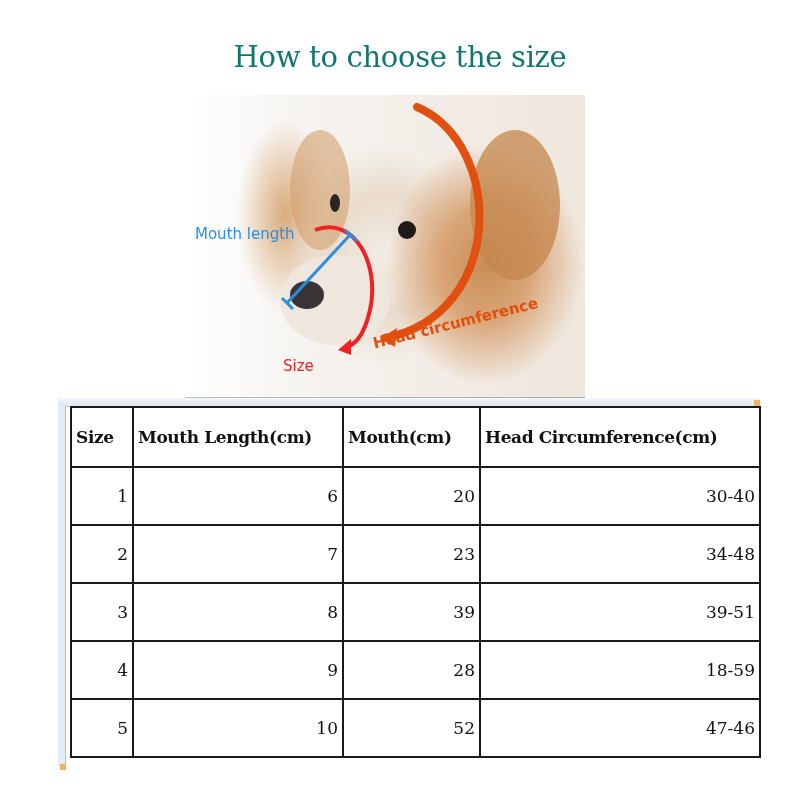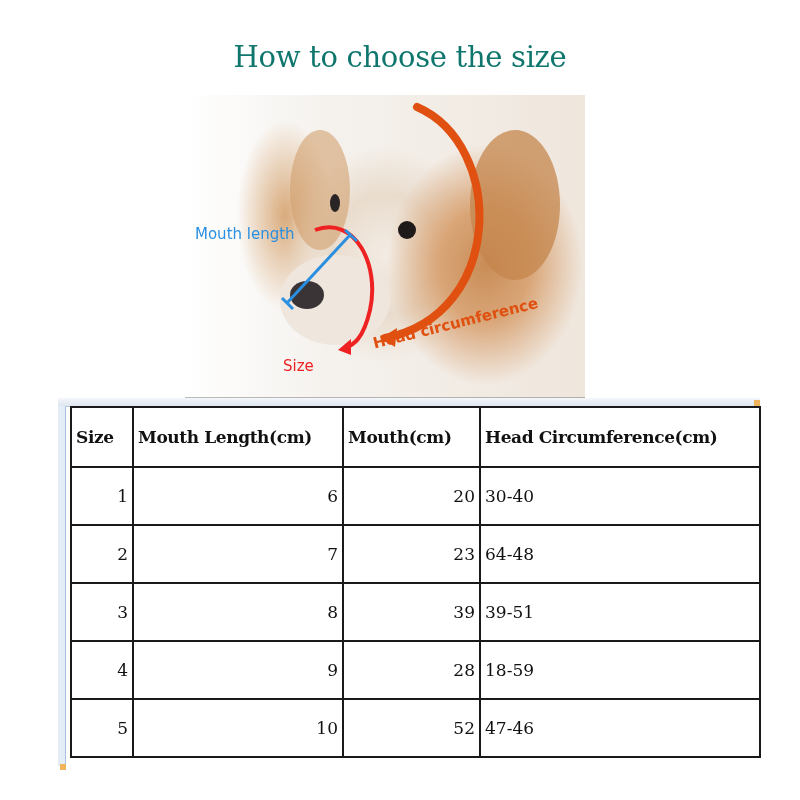--- a/index.html
+++ b/index.html
@@ -13,21 +13,21 @@
   .photo svg { position:absolute; left:0; top:0; }
   .sheet { position:absolute; left:58px; top:398px; width:702px; height:372px; }
   .colhdr { position:absolute; left:0; top:0; width:702px; height:8px; background:linear-gradient(#f4f7fb,#dfe6ef); border-bottom:1px solid #b9c6d6; }
   .rowhdr { position:absolute; left:0; top:8px; width:7px; height:360px; background:#e4ecf6; border-right:1px solid #a9c1e0; }
   .orange-tick { position:absolute; width:6px; height:6px; background:#f0b45c; }
   table { position:absolute; left:70px; top:406px; border-collapse:collapse; font-family:"DejaVu Serif", serif; }
   td, th { border:2px solid #1a1a1a; padding:0 4px; color:#111; }
   th { height:58px; font-size:17px; font-weight:bold; text-align:left; white-space:nowrap; letter-spacing:-0.4px; }
   td { height:56px; font-size:17px; }
   td.num { text-align:right; vertical-align:middle; }
-  td.range { text-align:left; }
+  td.range { text-align:right; }
   .c0 { width:52px; } .c1 { width:200px;margin-left:31px; } .c2 { width:127px; } .c3 { width:270px; }
   .lbl { font-family:"DejaVu Sans", sans-serif; font-size:15px; position:absolute; }
 </style>
 </head>
 <body>
 
 <div class="title">How to choose the size</div>
 
 <div class="photo">
   <svg width="400" height="305" viewBox="0 0 400 305">
@@ -79,21 +79,21 @@
     <tr>
       <td class="num">1</td>
       <td class="num">6</td>
       <td class="num">20</td>
       <td class="range">30-40</td>
     </tr>
     <tr>
       <td class="num">2</td>
       <td class="num">7</td>
       <td class="num">23</td>
-      <td class="range">64-48</td>
+      <td class="range">34-48</td>
     </tr>
     <tr>
       <td class="num">3</td>
       <td class="num">8</td>
       <td class="num">39</td>
       <td class="range">39-51</td>
     </tr>
     <tr>
       <td class="num">4</td>
       <td class="num">9</td>

